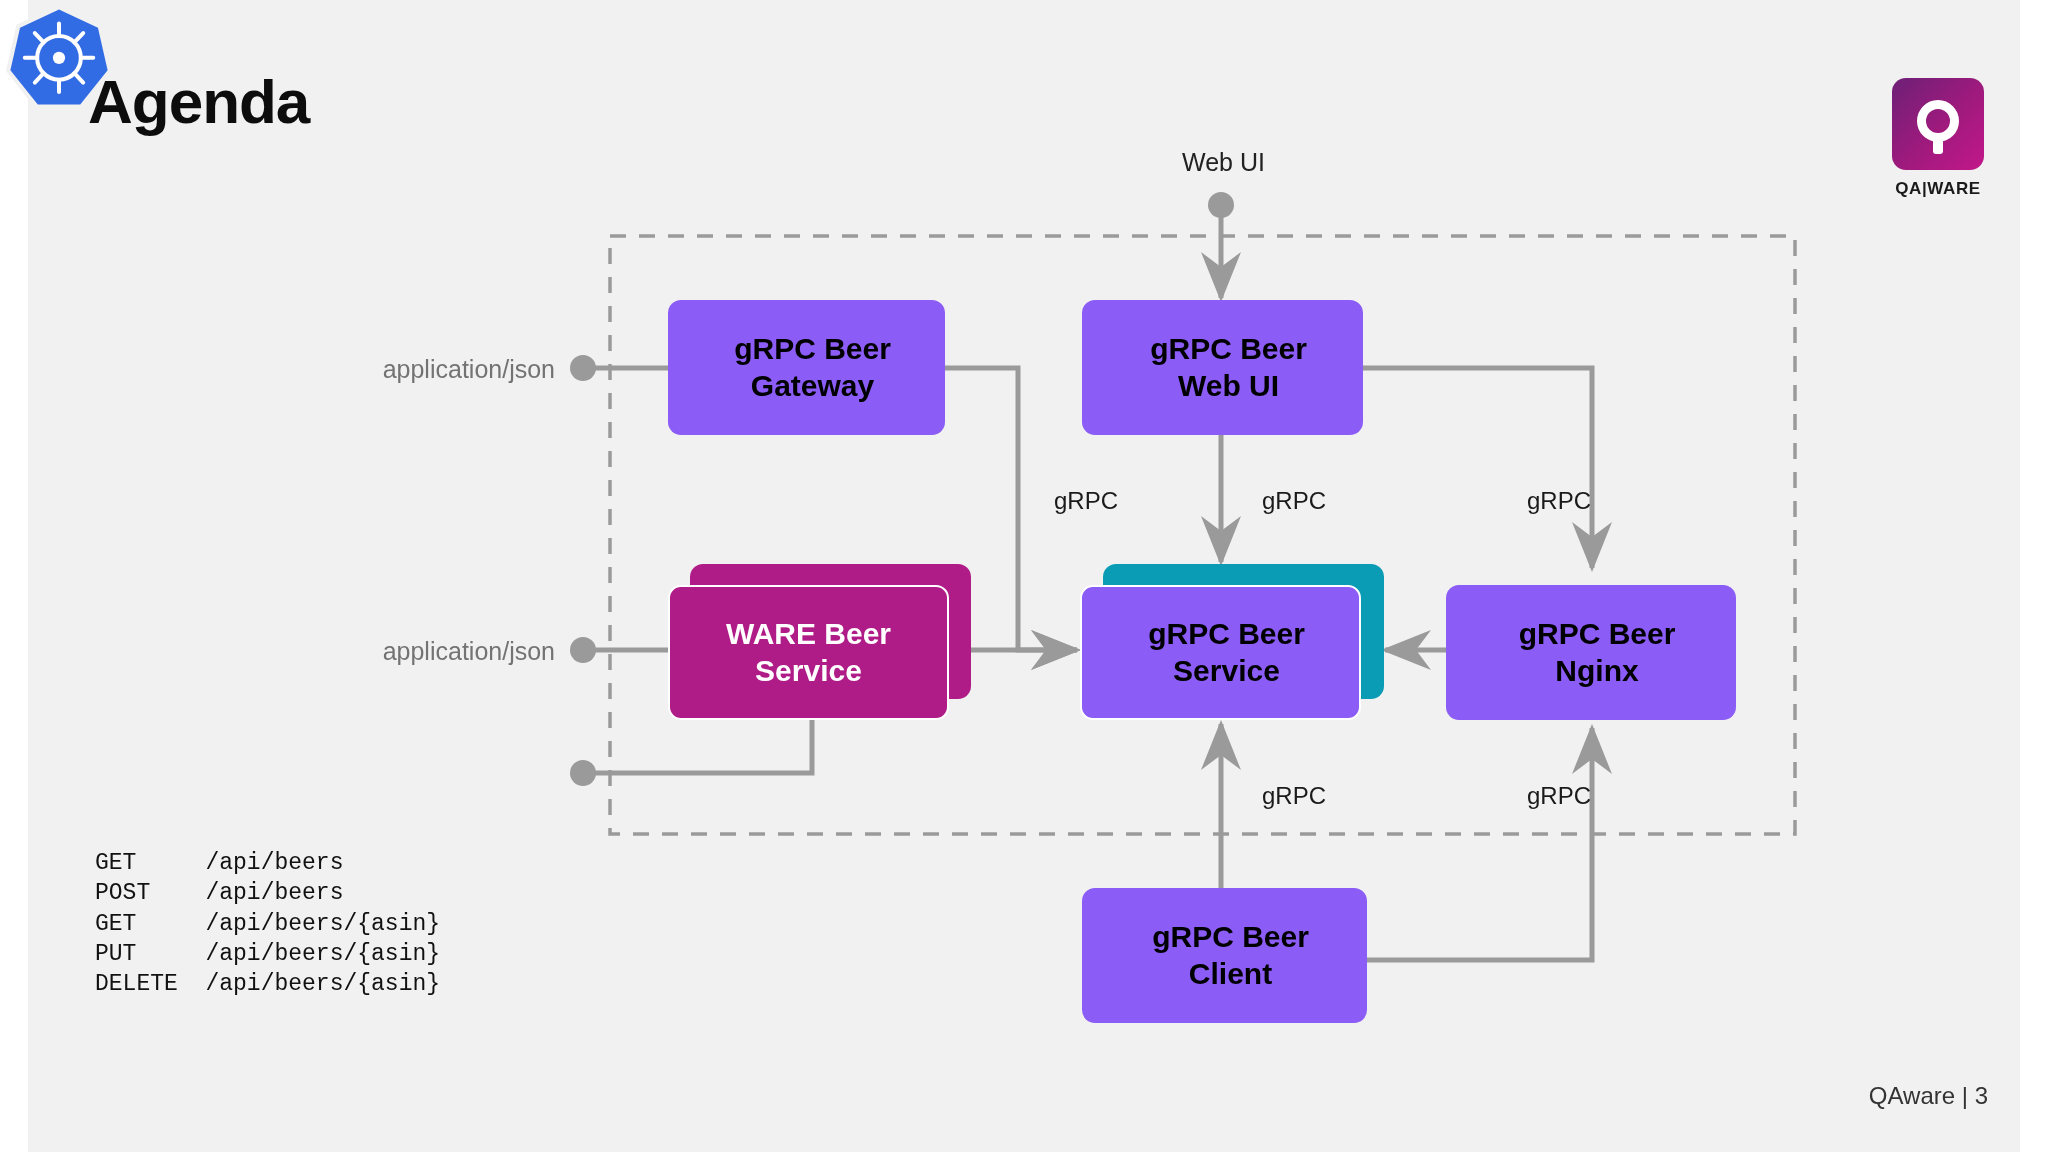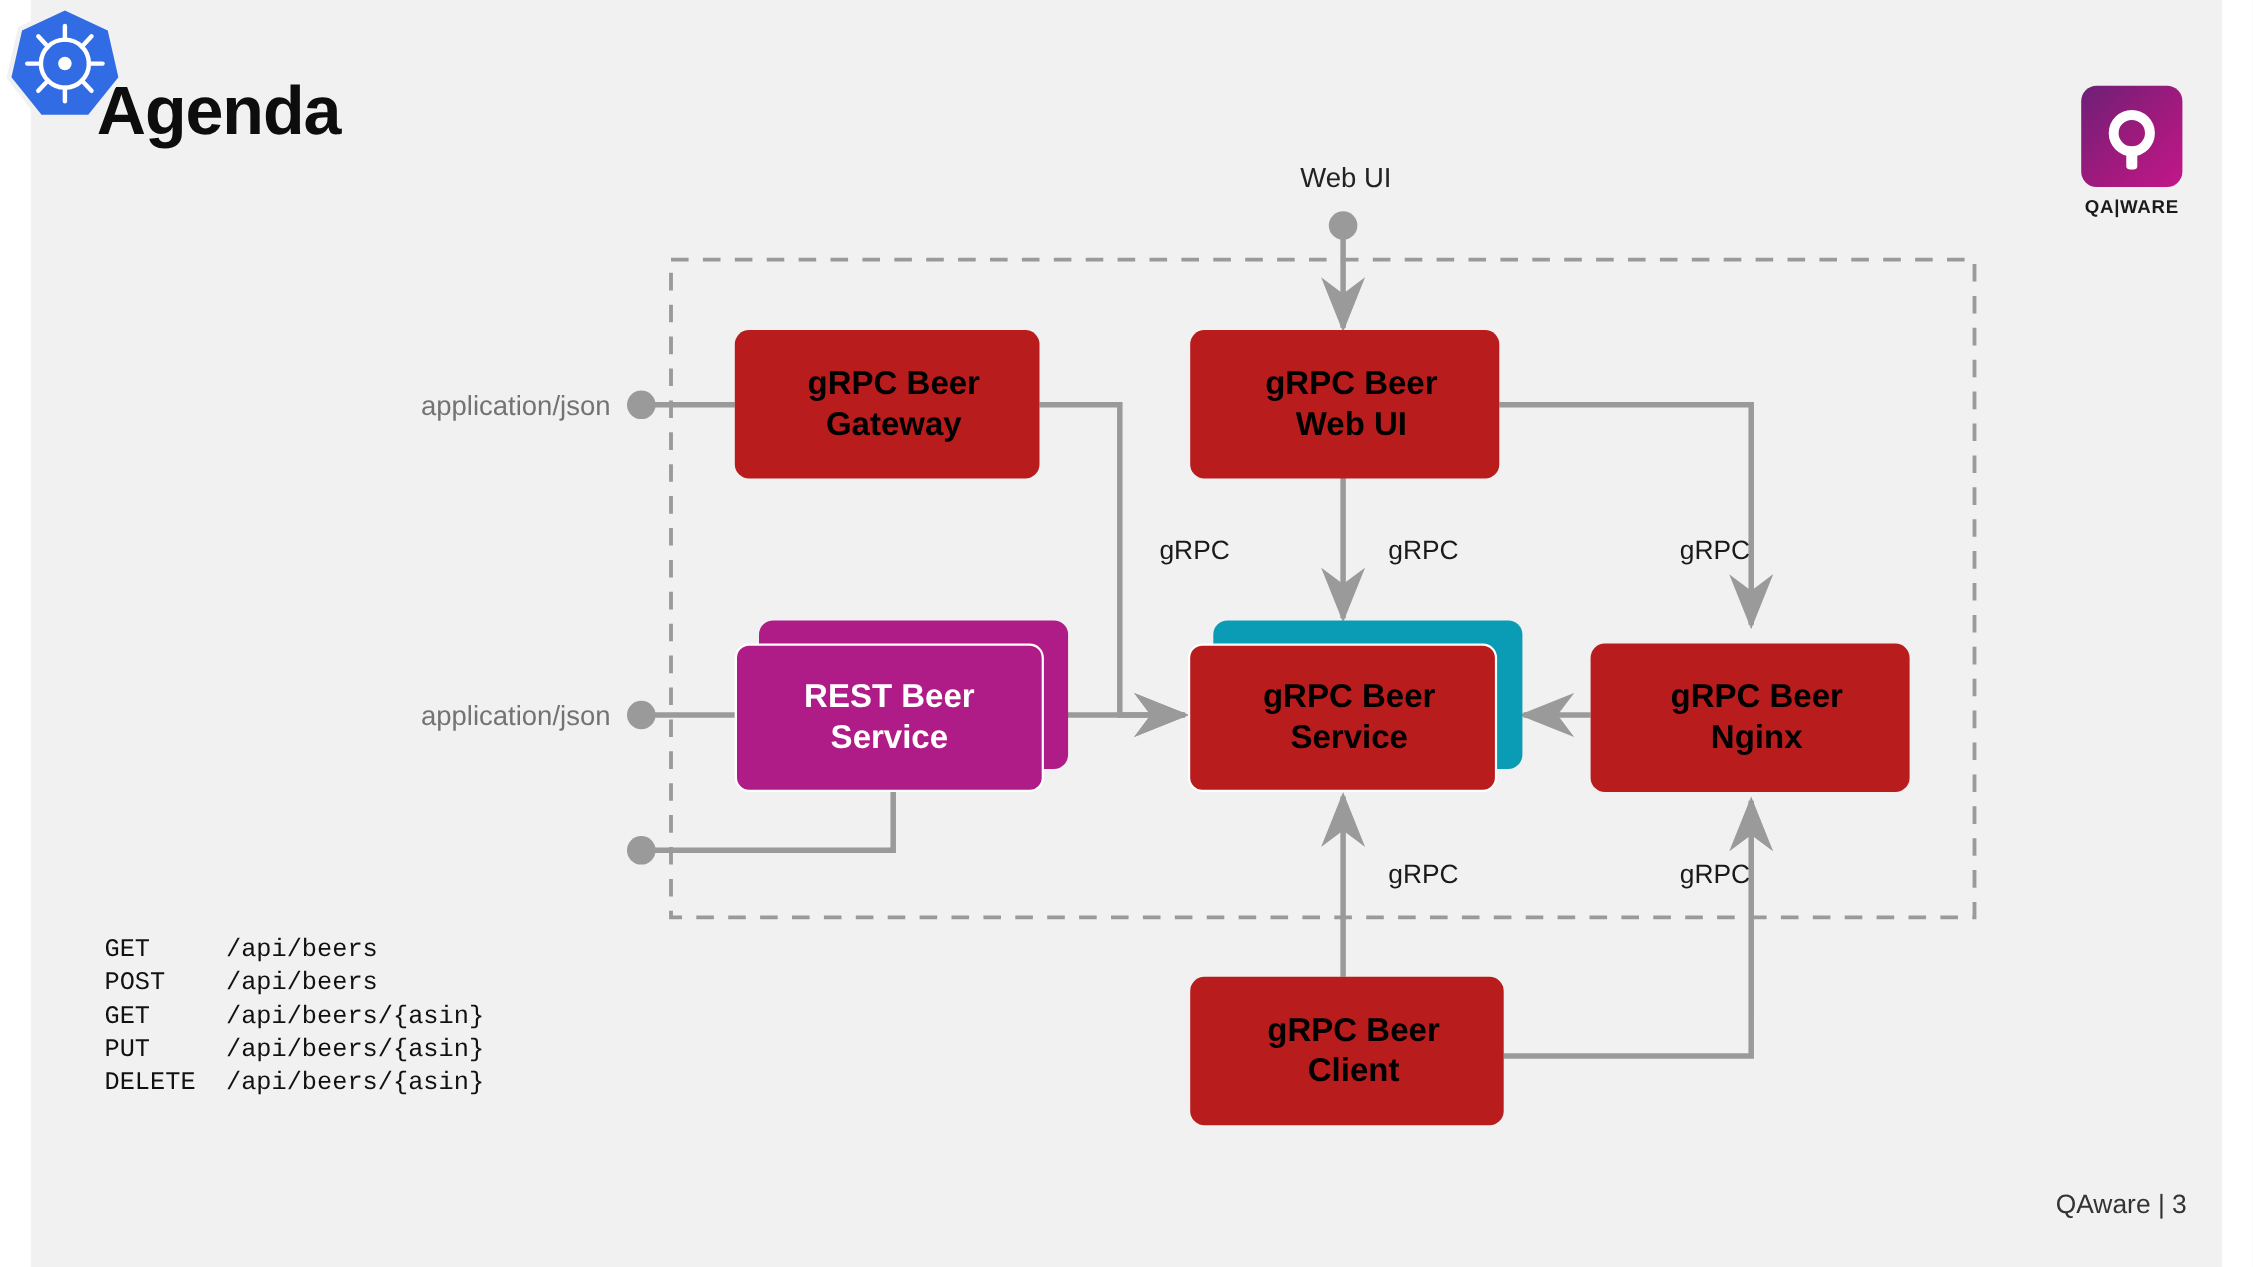--- a/index.html
+++ b/index.html
@@ -110,21 +110,21 @@
     justify-content: center;
     text-align: center;
     line-height: 1.22;
     font-size: 30px;
     font-weight: 700;
     font-family: "Liberation Sans", sans-serif;
     white-space: pre-line;
     z-index: 4;
   }
   .node.teal {
-    background: #b91c1c;
+    background: #8b5cf6;
     color: #000000;
     padding-left: 12px;
   }
   .node.magenta {
     background: #b01c87;
     color: #ffffff;
   }
   
   .stack-back {
     position: absolute;
@@ -275,21 +275,21 @@
       </g>
     </svg>
 
     <div class="node teal" style="left:668px; top:300px; width:277px; height:135px;">gRPC Beer
 Gateway</div>
 
     <div class="node teal" style="left:1082px; top:300px; width:281px; height:135px;">gRPC Beer
 Web UI</div>
 
     <div class="stack-back magenta" style="left:690px; top:564px; width:281px; height:135px;"></div>
-    <div class="node magenta stacked" style="left:668px; top:585px; width:281px; height:135px;">REST Beer
+    <div class="node magenta stacked" style="left:668px; top:585px; width:281px; height:135px;">WARE Beer
 Service</div>
 
     <div class="stack-back teal" style="left:1103px; top:564px; width:281px; height:135px;"></div>
     <div class="node teal stacked" style="left:1080px; top:585px; width:281px; height:135px;">gRPC Beer
 Service</div>
 
     <div class="node teal" style="left:1446px; top:585px; width:290px; height:135px;">gRPC Beer
 Nginx</div>
 
     <div class="node teal" style="left:1082px; top:888px; width:285px; height:135px;">gRPC Beer

